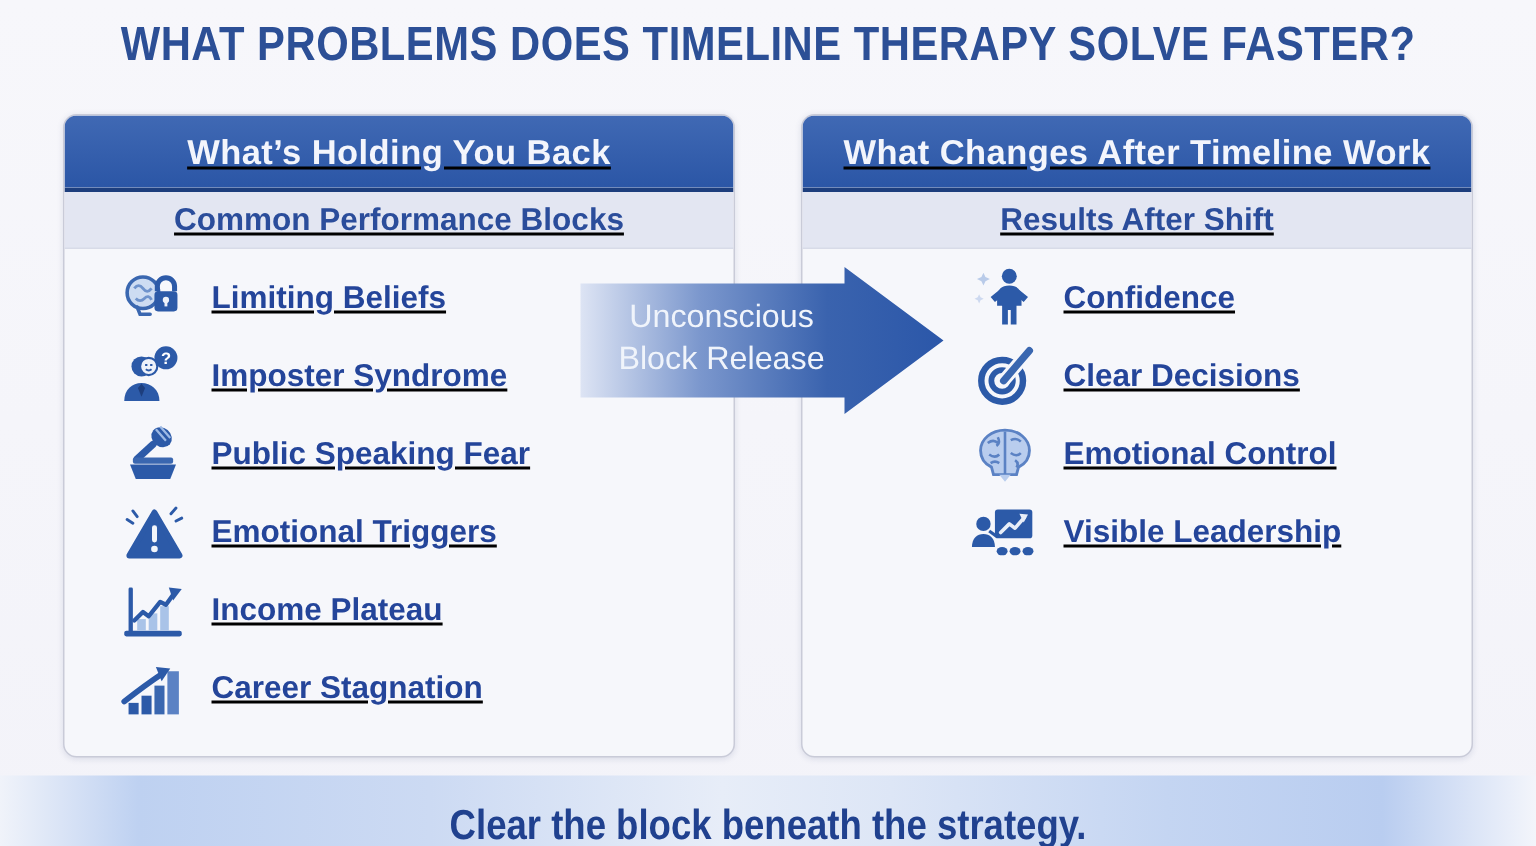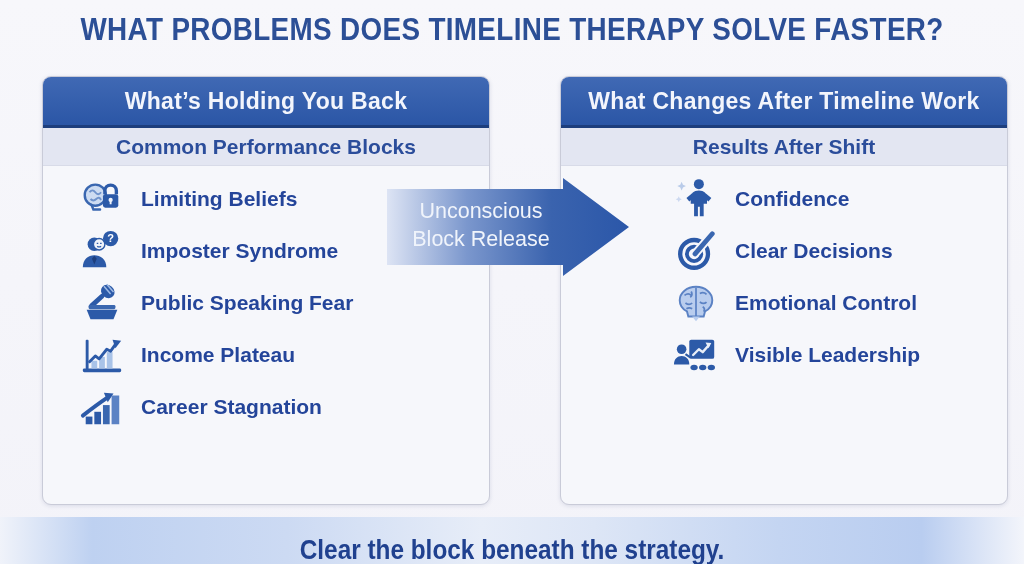--- a/index.html
+++ b/index.html
@@ -12,23 +12,24 @@
   .title-wrap { position:absolute; top:11px; left:0; width:1024px; text-align:center; }
   .title-wrap span{
     display:inline-block; white-space:nowrap;
     transform:scaleX(.87); transform-origin:center;
     font-size:32px; font-weight:700; letter-spacing:.4px; color:#2c4f96;
   }
   .panel{
     position:absolute; top:76px; width:448px; height:429px;
     background:#f6f7fb; border:1px solid #c9cbd8; border-radius:9px;
     box-shadow:0 1px 4px rgba(60,70,120,.14);
+    text-decoration:underline;
   }
   .panel.left  { left:42px; }
-  .panel.right { left:560px; }
+  .panel.right { left:534px; }
   .panel-header{
     height:51px; border-radius:8px 8px 0 0;
     background:linear-gradient(180deg,#4069b4 0%,#2b56a6 100%);
     border-bottom:3px solid #1d3e7d;
     display:flex; align-items:center; justify-content:center;
     color:#f3f5fc; font-size:23px; font-weight:600; letter-spacing:.3px;
   }
   .panel-sub{
     height:38px; background:#e3e6f2; border-bottom:1px solid #d8dbe8;
     display:flex; align-items:center; justify-content:center;
@@ -101,20 +102,31 @@
           <ellipse cx="30" cy="12" rx="7.5" ry="6.5" transform="rotate(40 30 12)" fill="#2c5aa8"></ellipse>
           <path d="M26 6.5l7 8M29 4.5l7 8" stroke="#9db9e4" stroke-width="1.6"></path>
           <path d="M24 17L13 27" stroke="#2c5aa8" stroke-width="5" stroke-linecap="round"></path>
           <rect x="10" y="26" width="28" height="4.5" rx="1.5" fill="#3a67b0"></rect>
           <path d="M8 31h32l-4 10H12z" fill="#2c5aa8"></path>
         </svg>
       </span>
       <span class="label">Public Speaking Fear</span>
     </div>
 
+    <div class="row">
+      <span class="icon-box">
+        <svg viewBox="0 0 48 48" width="46" height="46">
+          <path d="M10 9l3 4M6 15l4 2.5M40 7l-3.5 4M44 14l-4 2" stroke="#2c5aa8" stroke-width="2" stroke-linecap="round"></path>
+          <path d="M25 10L42.5 40H7.5z" fill="#2c5aa8" stroke="#2c5aa8" stroke-width="4" stroke-linejoin="round"></path>
+          <rect x="23.3" y="19" width="3.5" height="12" rx="1.7" fill="#f2f5fb"></rect>
+          <circle cx="25" cy="35.5" r="2.3" fill="#f2f5fb"></circle>
+        </svg>
+      </span>
+      <span class="label">Emotional Triggers</span>
+    </div>
 
     <div class="row">
       <span class="icon-box">
         <svg viewBox="0 0 48 48" width="46" height="46">
           <rect x="7" y="8" width="3" height="31" rx="1" fill="#2c5aa8"></rect>
           <rect x="4" y="38" width="40" height="4" rx="1.5" fill="#2c5aa8"></rect>
           <rect x="13" y="30" width="6" height="8" fill="#a9c3e8"></rect>
           <rect x="21" y="26" width="6" height="12" fill="#a9c3e8"></rect>
           <rect x="29" y="21" width="6" height="17" fill="#a9c3e8"></rect>
           <path d="M11 31l6-6 4 3 8-10 4 2 5-7" stroke="#2c5aa8" stroke-width="3" fill="none" stroke-linecap="round" stroke-linejoin="round"></path>

